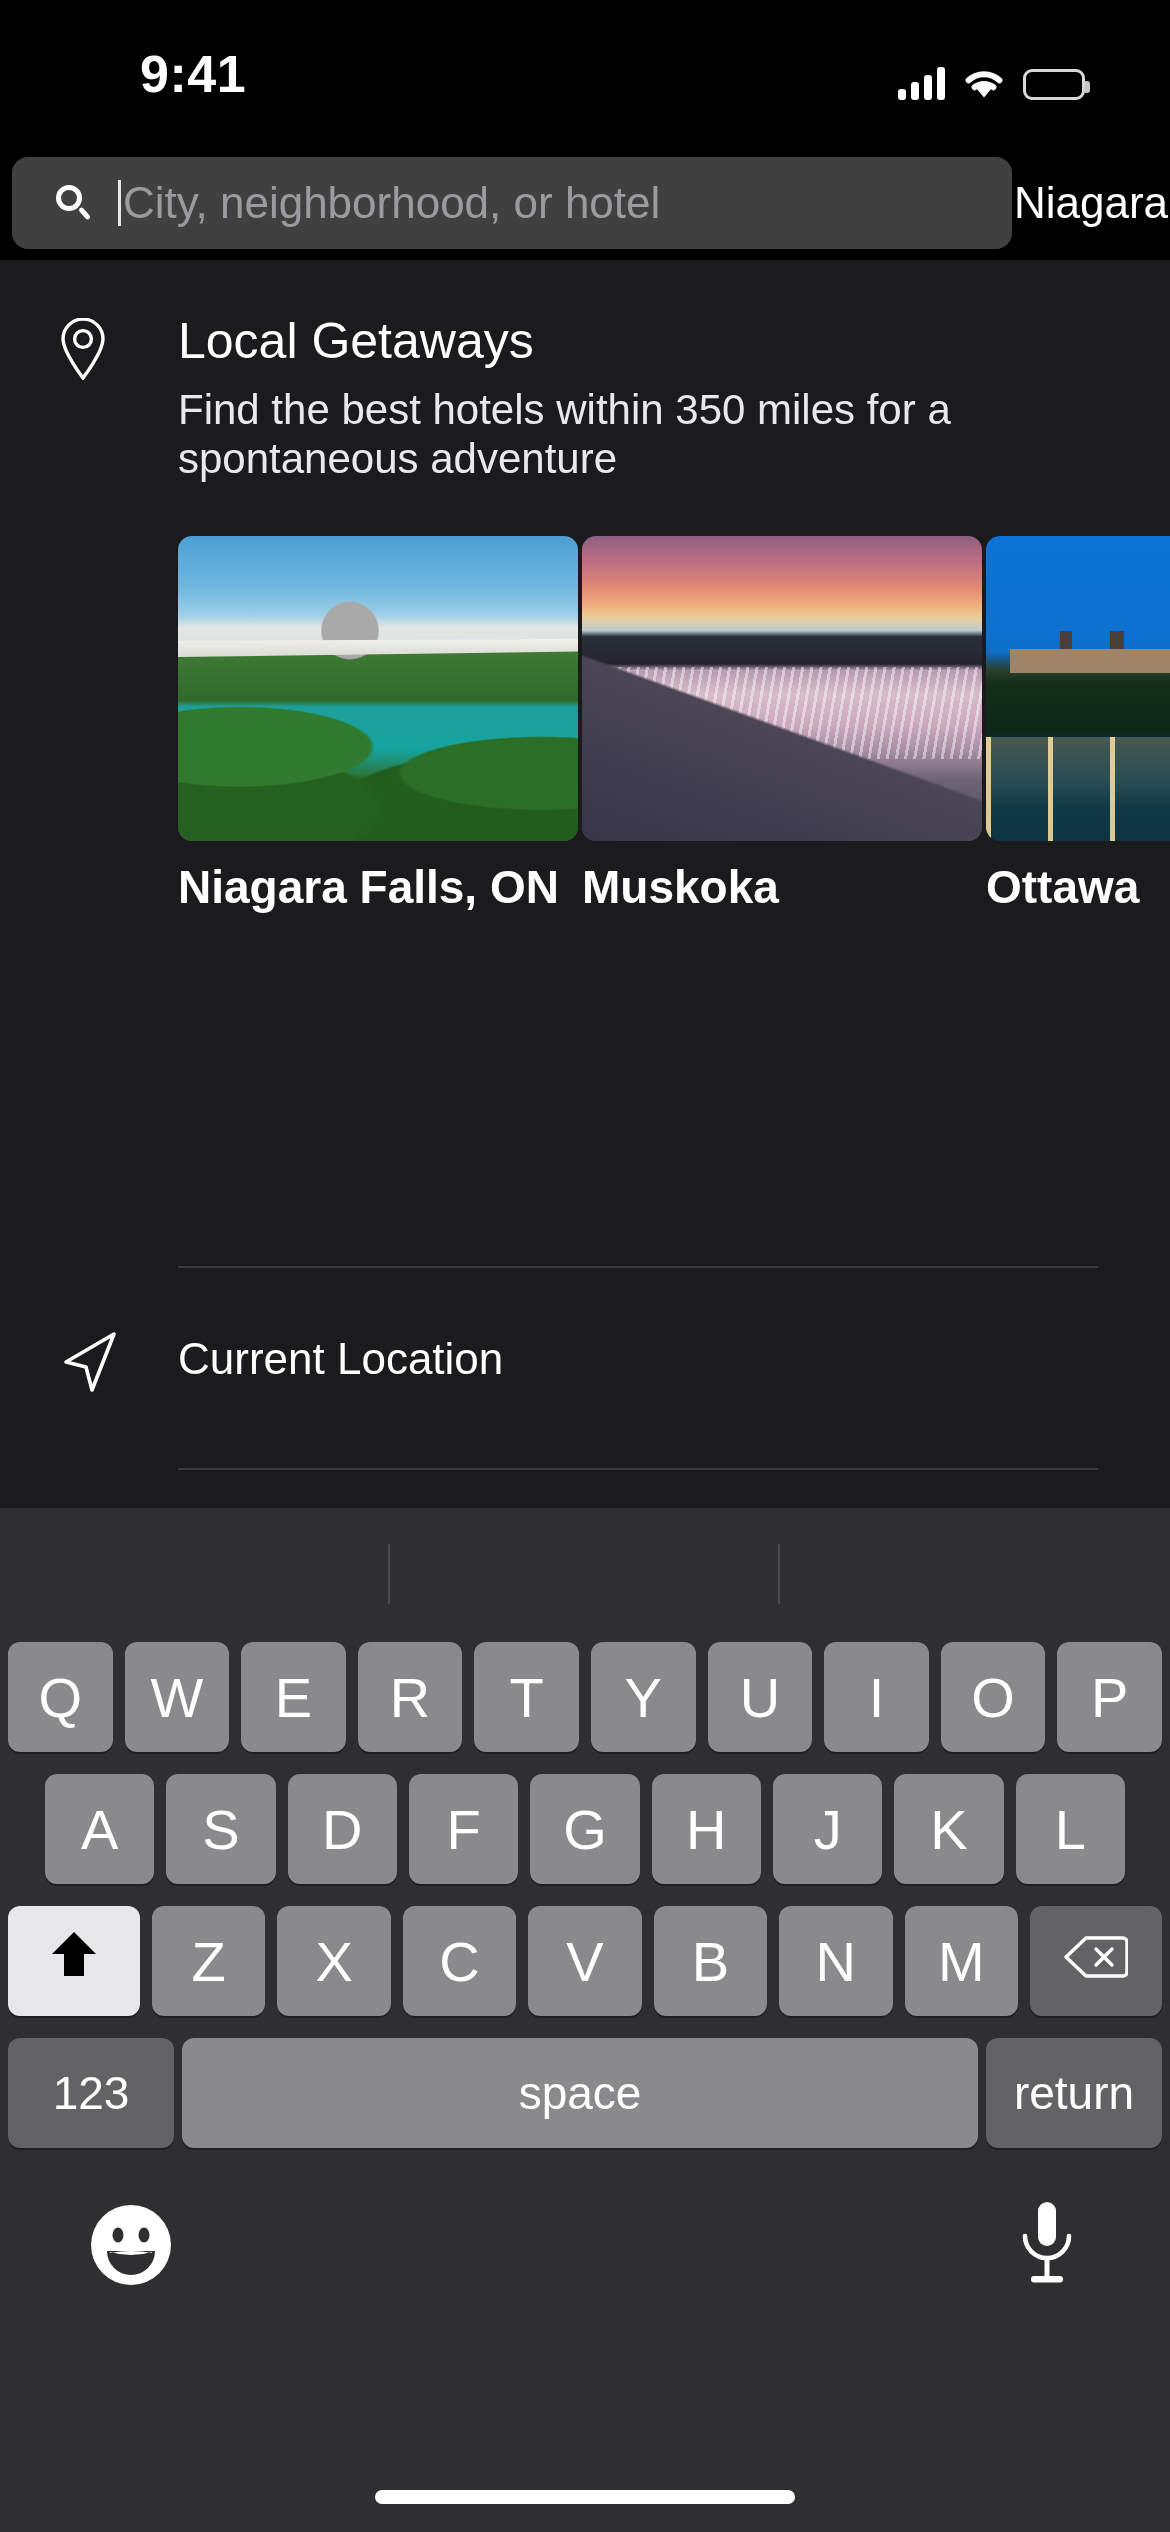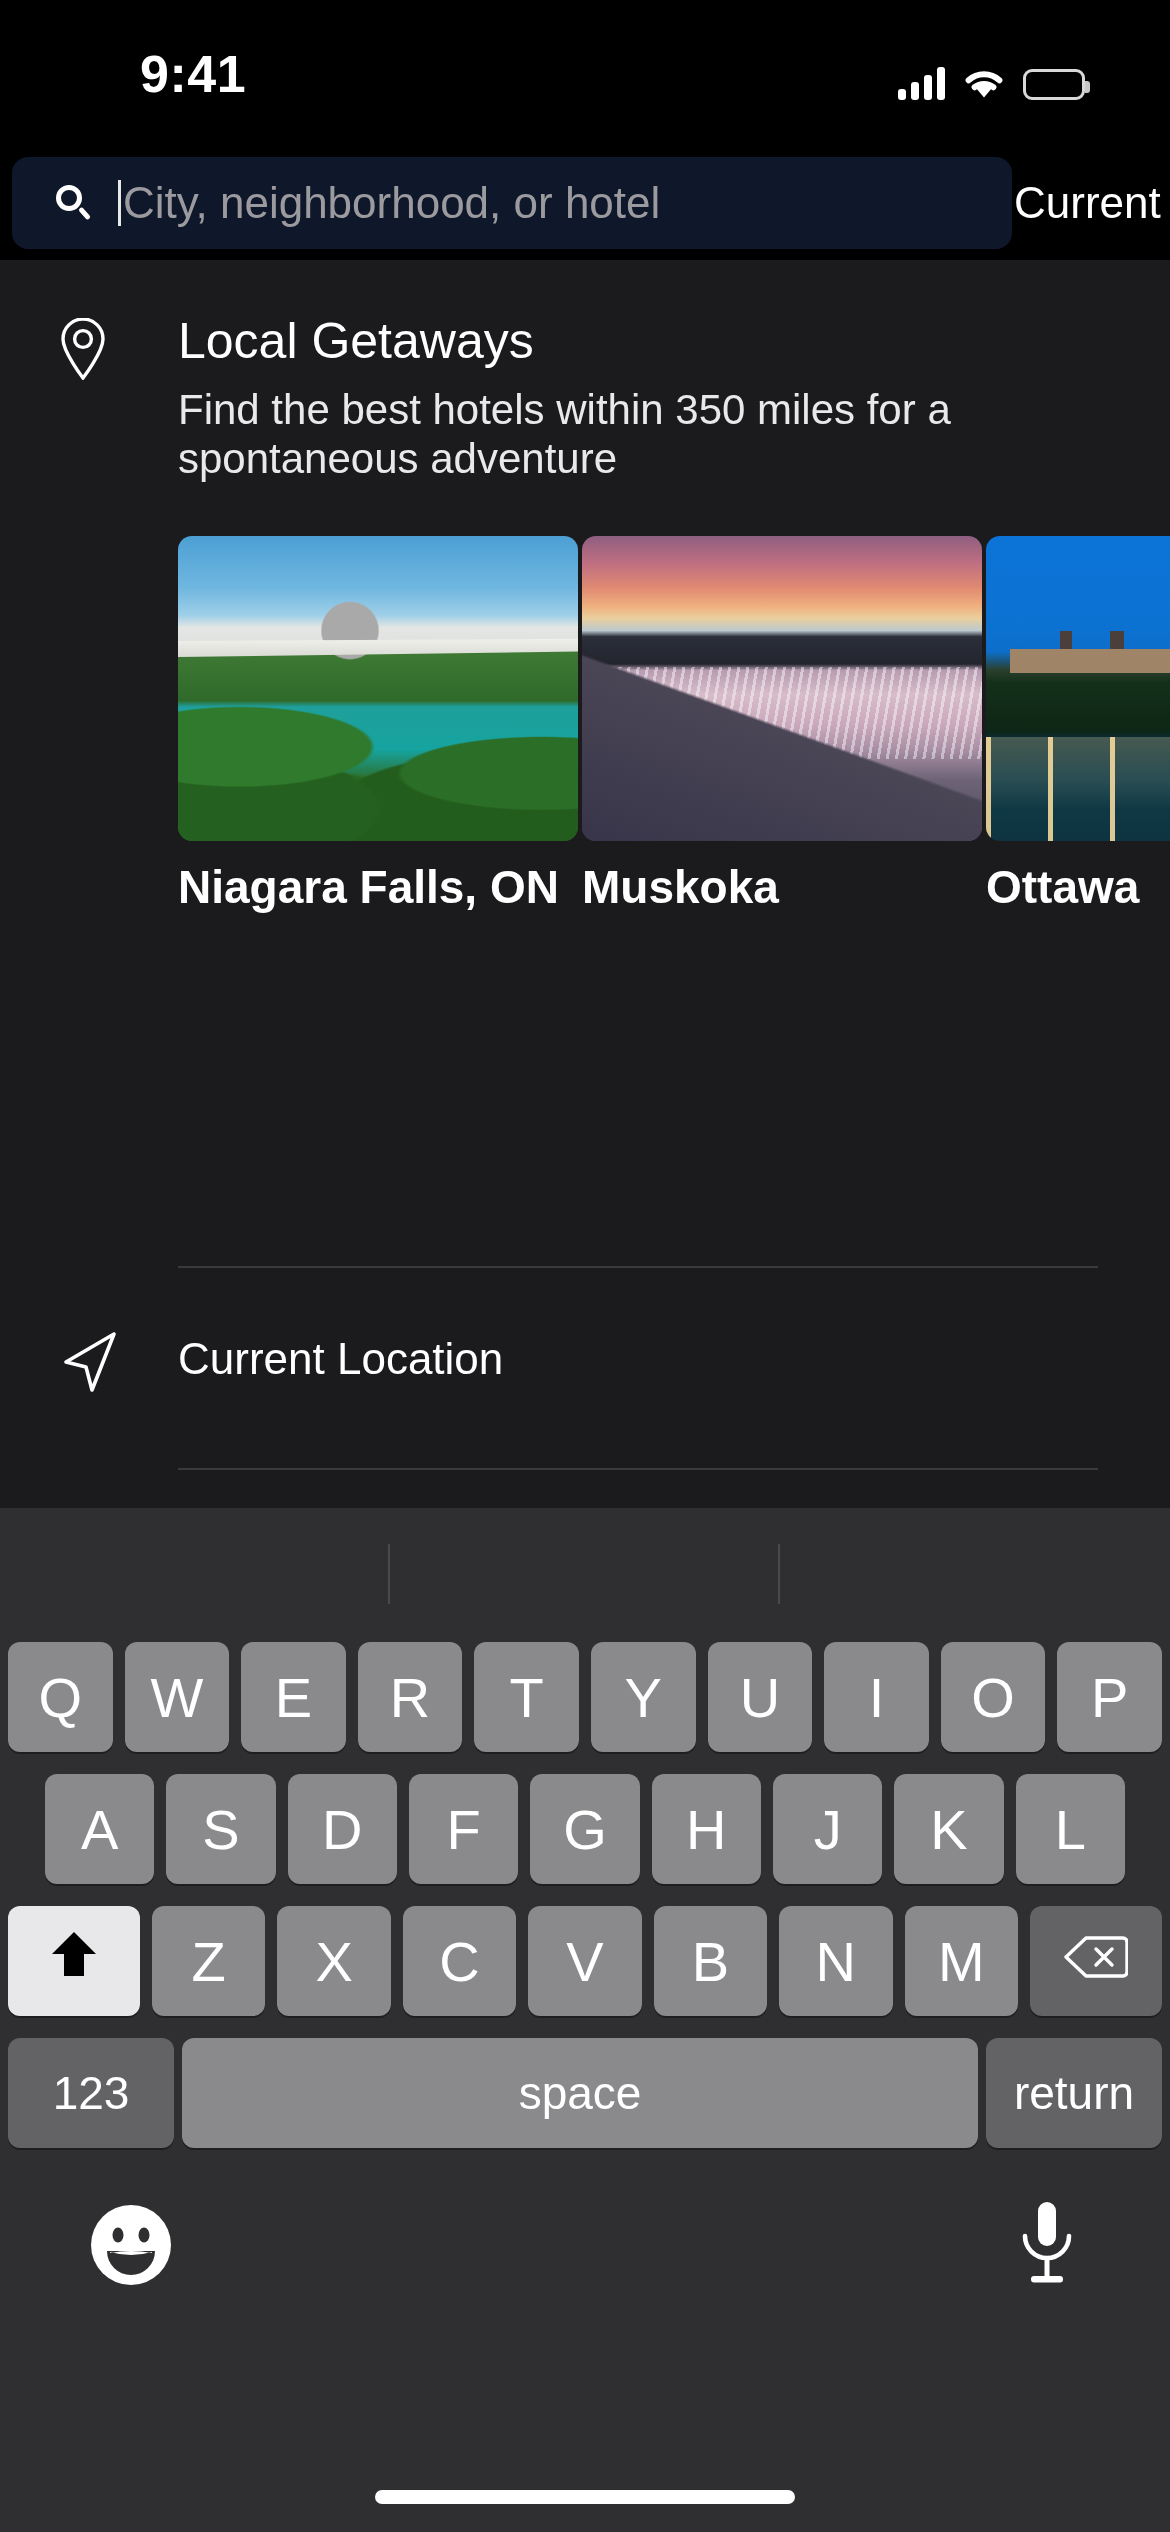--- a/index.html
+++ b/index.html
@@ -35,21 +35,21 @@
   .batt .fill { width:100%; height:100%; background:#fff; border-radius:4px; }
   .batt::after { content:""; position:absolute; right:-8px; top:9px; width:5px; height:12px; background:#c8c8c8; border-radius:0 3px 3px 0; }
 
   
   .searchrow {
     position:absolute; top:150px; left:0; width:1170px; height:110px;
     background:#000;
   }
   .searchfield {
     position:absolute; left:12px; top:7px; width:1000px; height:92px;
-    background:#0f172a; border-radius:16px;
+    background:#404040; border-radius:16px;
     display:flex; align-items:center;
   }
   .search-icon { margin-left:42px; width:40px; height:40px; position:relative; flex:none; }
   .search-icon .ring { position:absolute; left:2px; top:2px; width:26px; height:26px; border:5px solid #fff; border-radius:50%; }
   .search-icon .stem { position:absolute; left:24px; top:27px; width:5px; height:14px; background:#fff; border-radius:3px; transform:rotate(-42deg); transform-origin:top left; }
   .caret { width:3px; height:46px; background:#e8e8e8; margin-left:24px; flex:none; }
   .placeholder { color:#9b9b9f; font-size:44px; margin-left:2px; white-space:nowrap; }
   .cancel-btn {
     position:absolute; right:0px; top:0; width:156px; height:106px;
     display:flex; align-items:center; justify-content:flex-start;
@@ -237,21 +237,21 @@
 
   <div class="searchrow">
     <div class="searchfield">
       <span class="search-icon">
         <span class="ring"></span>
           <span class="stem"></span>
       </span>
       <span class="caret"></span>
       <span class="placeholder">City, neighborhood, or hotel</span>
     </div>
-    <button class="cancel-btn">Current</button>
+    <button class="cancel-btn">Niagara</button>
   </div>
 
   <div class="content">
 
     <div class="section-head">
       <span class="pin-icon">
         <svg width="50" height="62" viewBox="0 0 50 62">
           <path d="M25 60 C25 60 45 34 45 21 A20 20 0 0 0 5 21 C5 34 25 60 25 60 Z" fill="none" stroke="#fff" stroke-width="3.4"></path>
           <circle cx="25" cy="21" r="8.4" fill="none" stroke="#fff" stroke-width="3.4"></circle>
         </svg>

